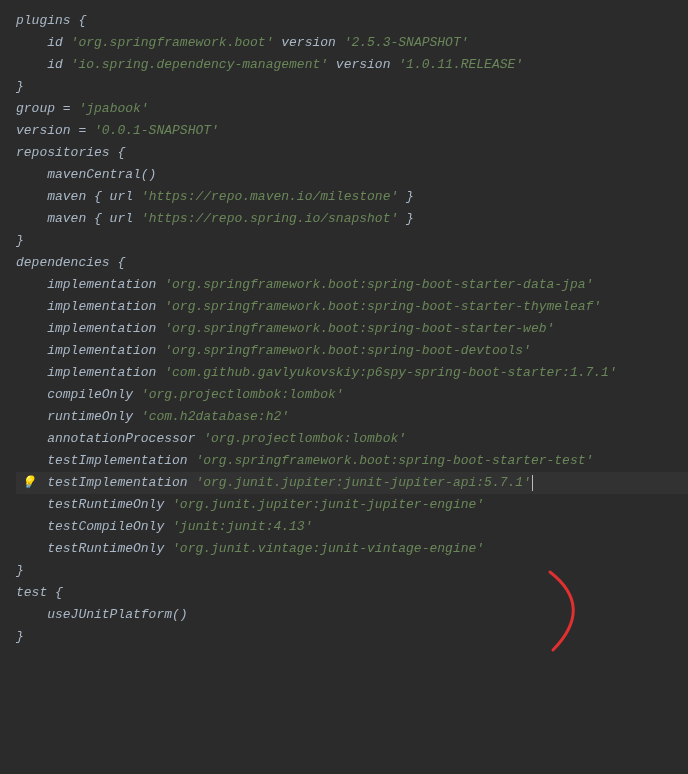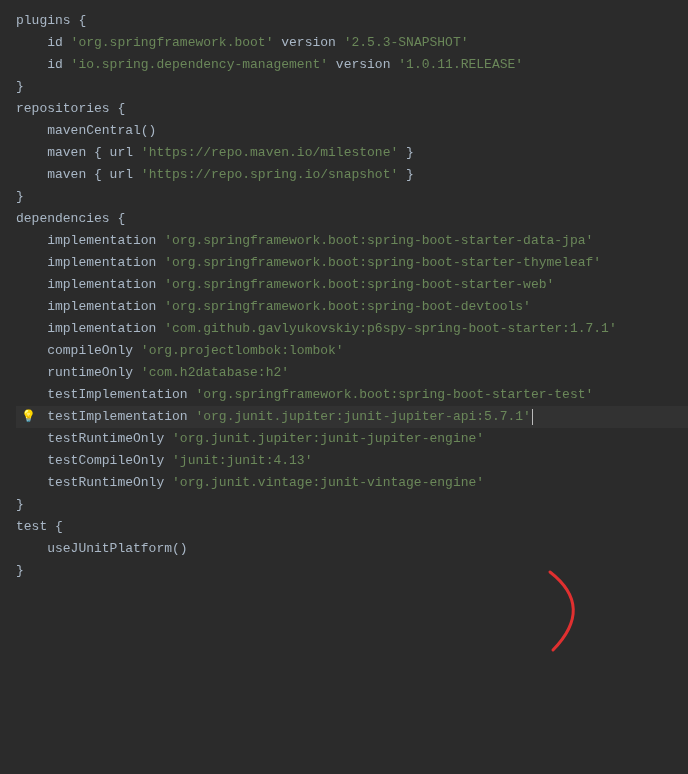--- a/index.html
+++ b/index.html
@@ -14,20 +14,21 @@
       overflow: hidden;
       position: relative;
     }
     .editor {
       position: relative;
       padding: 10px 0 10px 16px;
     }
     .line {
       white-space: pre;
       position: relative;
+      font-style: italic;
     }
     .line.highlighted {
       background: #323232;
     }
     .gutter-icon {
       position: absolute;
       left: 5px;
       width: 10px;
       height: 10px;
       display: inline-block;
@@ -56,35 +57,38 @@
   </style>
 </head>
 <body>
 
 <div class="editor">
   <div class="line"><span class="ident">plugins {</span></div>
   <div class="line"><span class="ident">    id </span><span class="str">'org.springframework.boot'</span><span class="ident"> version </span><span class="str">'2.5.3-SNAPSHOT'</span></div>
   <div class="line"><span class="ident">    id </span><span class="str">'io.spring.dependency-management'</span><span class="ident"> version </span><span class="str">'1.0.11.RELEASE'</span></div>
   <div class="line"><span class="ident">}</span></div>
   <div class="line"><span class="ident"></span></div>
+  <div class="line"><span class="ident">group = </span><span class="str">'jpabook'</span></div>
+  <div class="line"><span class="ident">version = </span><span class="str">'0.0.1-SNAPSHOT'</span></div>
   <div class="line"><span class="ident"></span></div>
   <div class="line"><span class="ident">repositories {</span></div>
   <div class="line"><span class="ident">    mavenCentral()</span></div>
   <div class="line"><span class="ident">    maven { url </span><span class="str">'https://repo.maven.io/milestone'</span><span class="ident"> }</span></div>
   <div class="line"><span class="ident">    maven { url </span><span class="str">'https://repo.spring.io/snapshot'</span><span class="ident"> }</span></div>
   <div class="line"><span class="ident">}</span></div>
   <div class="line"><span class="ident"></span></div>
   <div class="line"><span class="ident">dependencies {</span></div>
   <div class="line"><span class="ident">    implementation </span><span class="str">'org.springframework.boot:spring-boot-starter-data-jpa'</span></div>
   <div class="line"><span class="ident">    implementation </span><span class="str">'org.springframework.boot:spring-boot-starter-thymeleaf'</span></div>
   <div class="line"><span class="ident">    implementation </span><span class="str">'org.springframework.boot:spring-boot-starter-web'</span></div>
   <div class="line"><span class="ident">    implementation </span><span class="str">'org.springframework.boot:spring-boot-devtools'</span></div>
   <div class="line"><span class="ident">    implementation </span><span class="str">'com.github.gavlyukovskiy:p6spy-spring-boot-starter:1.7.1'</span></div>
   <div class="line"><span class="ident">    compileOnly </span><span class="str">'org.projectlombok:lombok'</span></div>
   <div class="line"><span class="ident">    runtimeOnly </span><span class="str">'com.h2database:h2'</span></div>
+  <div class="line"><span class="ident">    annotationProcessor </span><span class="str">'org.projectlombok:lombok'</span></div>
   <div class="line"><span class="ident">    testImplementation </span><span class="str">'org.springframework.boot:spring-boot-starter-test'</span></div>
   <div class="line highlighted"><span class="gutter-icon bulb">💡</span><span class="ident">    testImplementation </span><span class="str">'org.junit.jupiter:junit-jupiter-api:5.7.1'</span><span class="cursor"></span></div>
   <div class="line"><span class="ident">    testRuntimeOnly </span><span class="str">'org.junit.jupiter:junit-jupiter-engine'</span></div>
   <div class="line"><span class="ident">    testCompileOnly </span><span class="str">'junit:junit:4.13'</span></div>
   <div class="line"><span class="ident">    testRuntimeOnly </span><span class="str">'org.junit.vintage:junit-vintage-engine'</span></div>
   <div class="line"><span class="ident">}</span></div>
   <div class="line"><span class="ident"></span></div>
   <div class="line"><span class="ident">test {</span></div>
   <div class="line"><span class="ident">    useJUnitPlatform()</span></div>
   <div class="line"><span class="ident">}</span></div>

